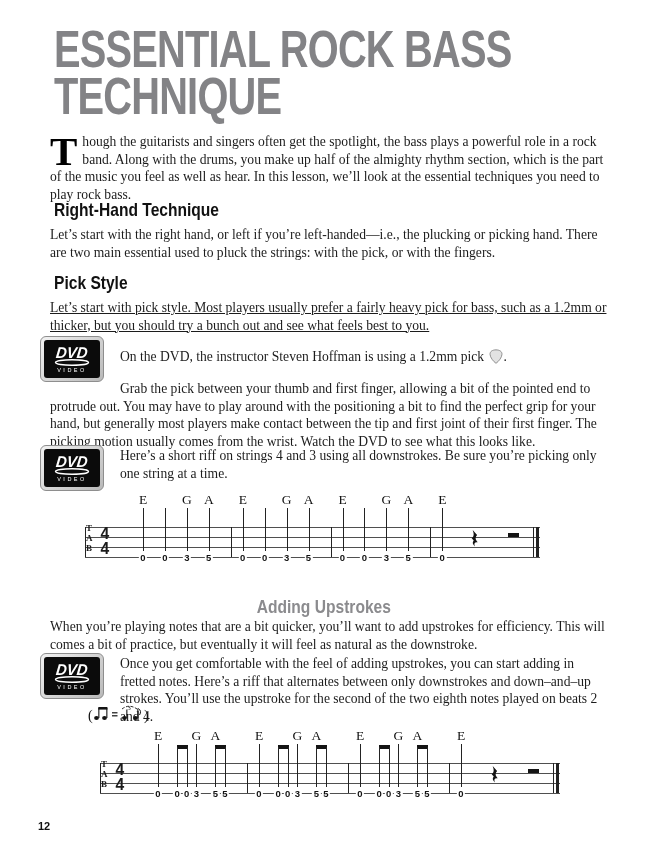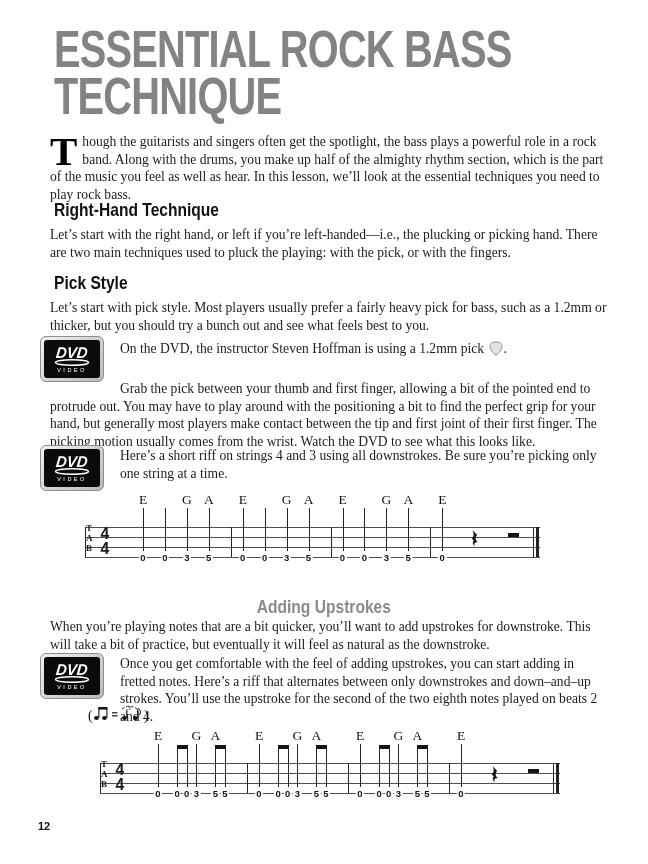--- a/index.html
+++ b/index.html
@@ -56,35 +56,35 @@
 <h1 class="abs title">
   <span>ESSENTIAL ROCK BASS</span><br>
   <span>TECHNIQUE</span>
 </h1>
 
 <p class="abs para" style="left:50px;top:133px;width:558px;">
   <span class="dropcap">T</span><span>hough the guitarists and singers often get the spotlight, the bass plays a powerful role in a rock band. Along with the drums, you make up half of the almighty rhythm section, which is the part of the music you feel as well as hear. In this lesson, we’ll look at the essential techniques you need to play rock bass.</span>
 </p>
 
 <h2 class="abs h2" style="left:54px;top:199px;">Right-Hand Technique</h2>
-<p class="abs para" style="left:50px;top:226px;width:558px;">Let’s start with the right hand, or left if you’re left-handed—i.e., the plucking or picking hand. There are two main techniques used to pluck the playing: with the pick, or with the fingers.</p>
+<p class="abs para" style="left:50px;top:226px;width:558px;">Let’s start with the right hand, or left if you’re left-handed—i.e., the plucking or picking hand. There are two main essential used to pluck the strings: with the pick, or with the fingers.</p>
 
 <h2 class="abs h2" style="left:54px;top:272px;">Pick Style</h2>
-<p class="abs para" style="left:50px;top:299px;width:560px;">Let’s start with pick style. Most players usually prefer a fairly heavy pick for bass, such as a 1.2mm or thicker, but you should try a bunch out and see what feels best to you.</p>
+<p class="abs para" style="left:50px;top:299px;width:560px;text-decoration:underline;">Let’s start with pick style. Most players usually prefer a fairly heavy pick for bass, such as a 1.2mm or thicker, but you should try a bunch out and see what feels best to you.</p>
 
 <div class="abs dvd" style="left:40px;top:336px;">
   <div class="in">
     <span class="word">DVD</span>
     <svg width="36" height="7" viewBox="0 0 36 7">
         <ellipse cx="18" cy="3.5" rx="16.5" ry="2.8" fill="none" stroke="#ffffff" stroke-width="1.4"></ellipse>
       </svg>
     <span class="video">VIDEO</span>
   </div>
 </div>
-<p class="abs para" style="left:120px;top:340px;width:478px;">
+<p class="abs para" style="left:120px;top:348px;width:478px;">
   <span>On the DVD, the instructor Steven Hoffman is using a 1.2mm pick</span>
   <svg class="pick-ic" width="14" height="15" viewBox="0 0 15 16">
     <path d="M7.5 15.3 C4.6 13.3 1.2 9 1.1 5.6 C1 2.6 3.6 0.9 7.5 0.9 C11.4 0.9 14 2.6 13.9 5.6 C13.8 9 10.4 13.3 7.5 15.3 Z" fill="#e2e2e2" stroke="#8a8a8a" stroke-width="1"></path>
   </svg><span>.</span>
 </p>
 
 <p class="abs para indent" style="left:50px;top:380px;width:560px;">Grab the pick between your thumb and first finger, allowing a bit of the pointed end to protrude out. You may have to play around with the positioning a bit to find the perfect grip for your hand, but generally most players make contact between the tip and first joint of their first finger. The picking motion usually comes from the wrist. Watch the DVD to see what this looks like.</p>
 
 <div class="abs dvd" style="left:40px;top:445px;">
   <div class="in">
@@ -149,21 +149,21 @@
     <div class="chord" style="left: 357.25px; top: -2px;">E</div>
     <div class="qrest" style="left: 390.125px; top: 36px;"><svg width="9" height="21" viewBox="0 0 9 21">
         <path d="M2.2 0 L6.6 5 Q3.8 8 6.2 11 L7.2 12.2 Q2.6 11.6 4.4 16.4 Q0.8 13.4 3.2 10.6 L1.2 8.2 Q4.6 6.4 2.2 0 Z" fill="#141414"></path>
       </svg></div>
     <div class="hrest" style="left: 423px; top: 39px;"></div>
     <div class="bar" style="left: 448px; top: 33px; height: 30px;"></div>
     <div class="barthick" style="left: 451px; top: 33px; height: 30px;"></div>
   </div>
 
 <h2 class="abs h2 center" style="top:596px;"><span class="inner">Adding Upstrokes</span></h2>
-<p class="abs para" style="left:50px;top:618px;width:560px;">When you’re playing notes that are a bit quicker, you’ll want to add upstrokes for downstroke. This will take a bit of practice, but eventually it will feel as natural as the downstroke.</p>
+<p class="abs para" style="left:50px;top:618px;width:560px;">When you’re playing notes that are a bit quicker, you’ll want to add upstrokes for efficiency. This will comes a bit of practice, but eventually it will feel as natural as the downstroke.</p>
 
 <div class="abs dvd" style="left:40px;top:653px;">
   <div class="in">
     <span class="word">DVD</span>
     <svg width="36" height="7" viewBox="0 0 36 7">
         <ellipse cx="18" cy="3.5" rx="16.5" ry="2.8" fill="none" stroke="#ffffff" stroke-width="1.4"></ellipse>
       </svg>
     <span class="video">VIDEO</span>
   </div>
 </div>

